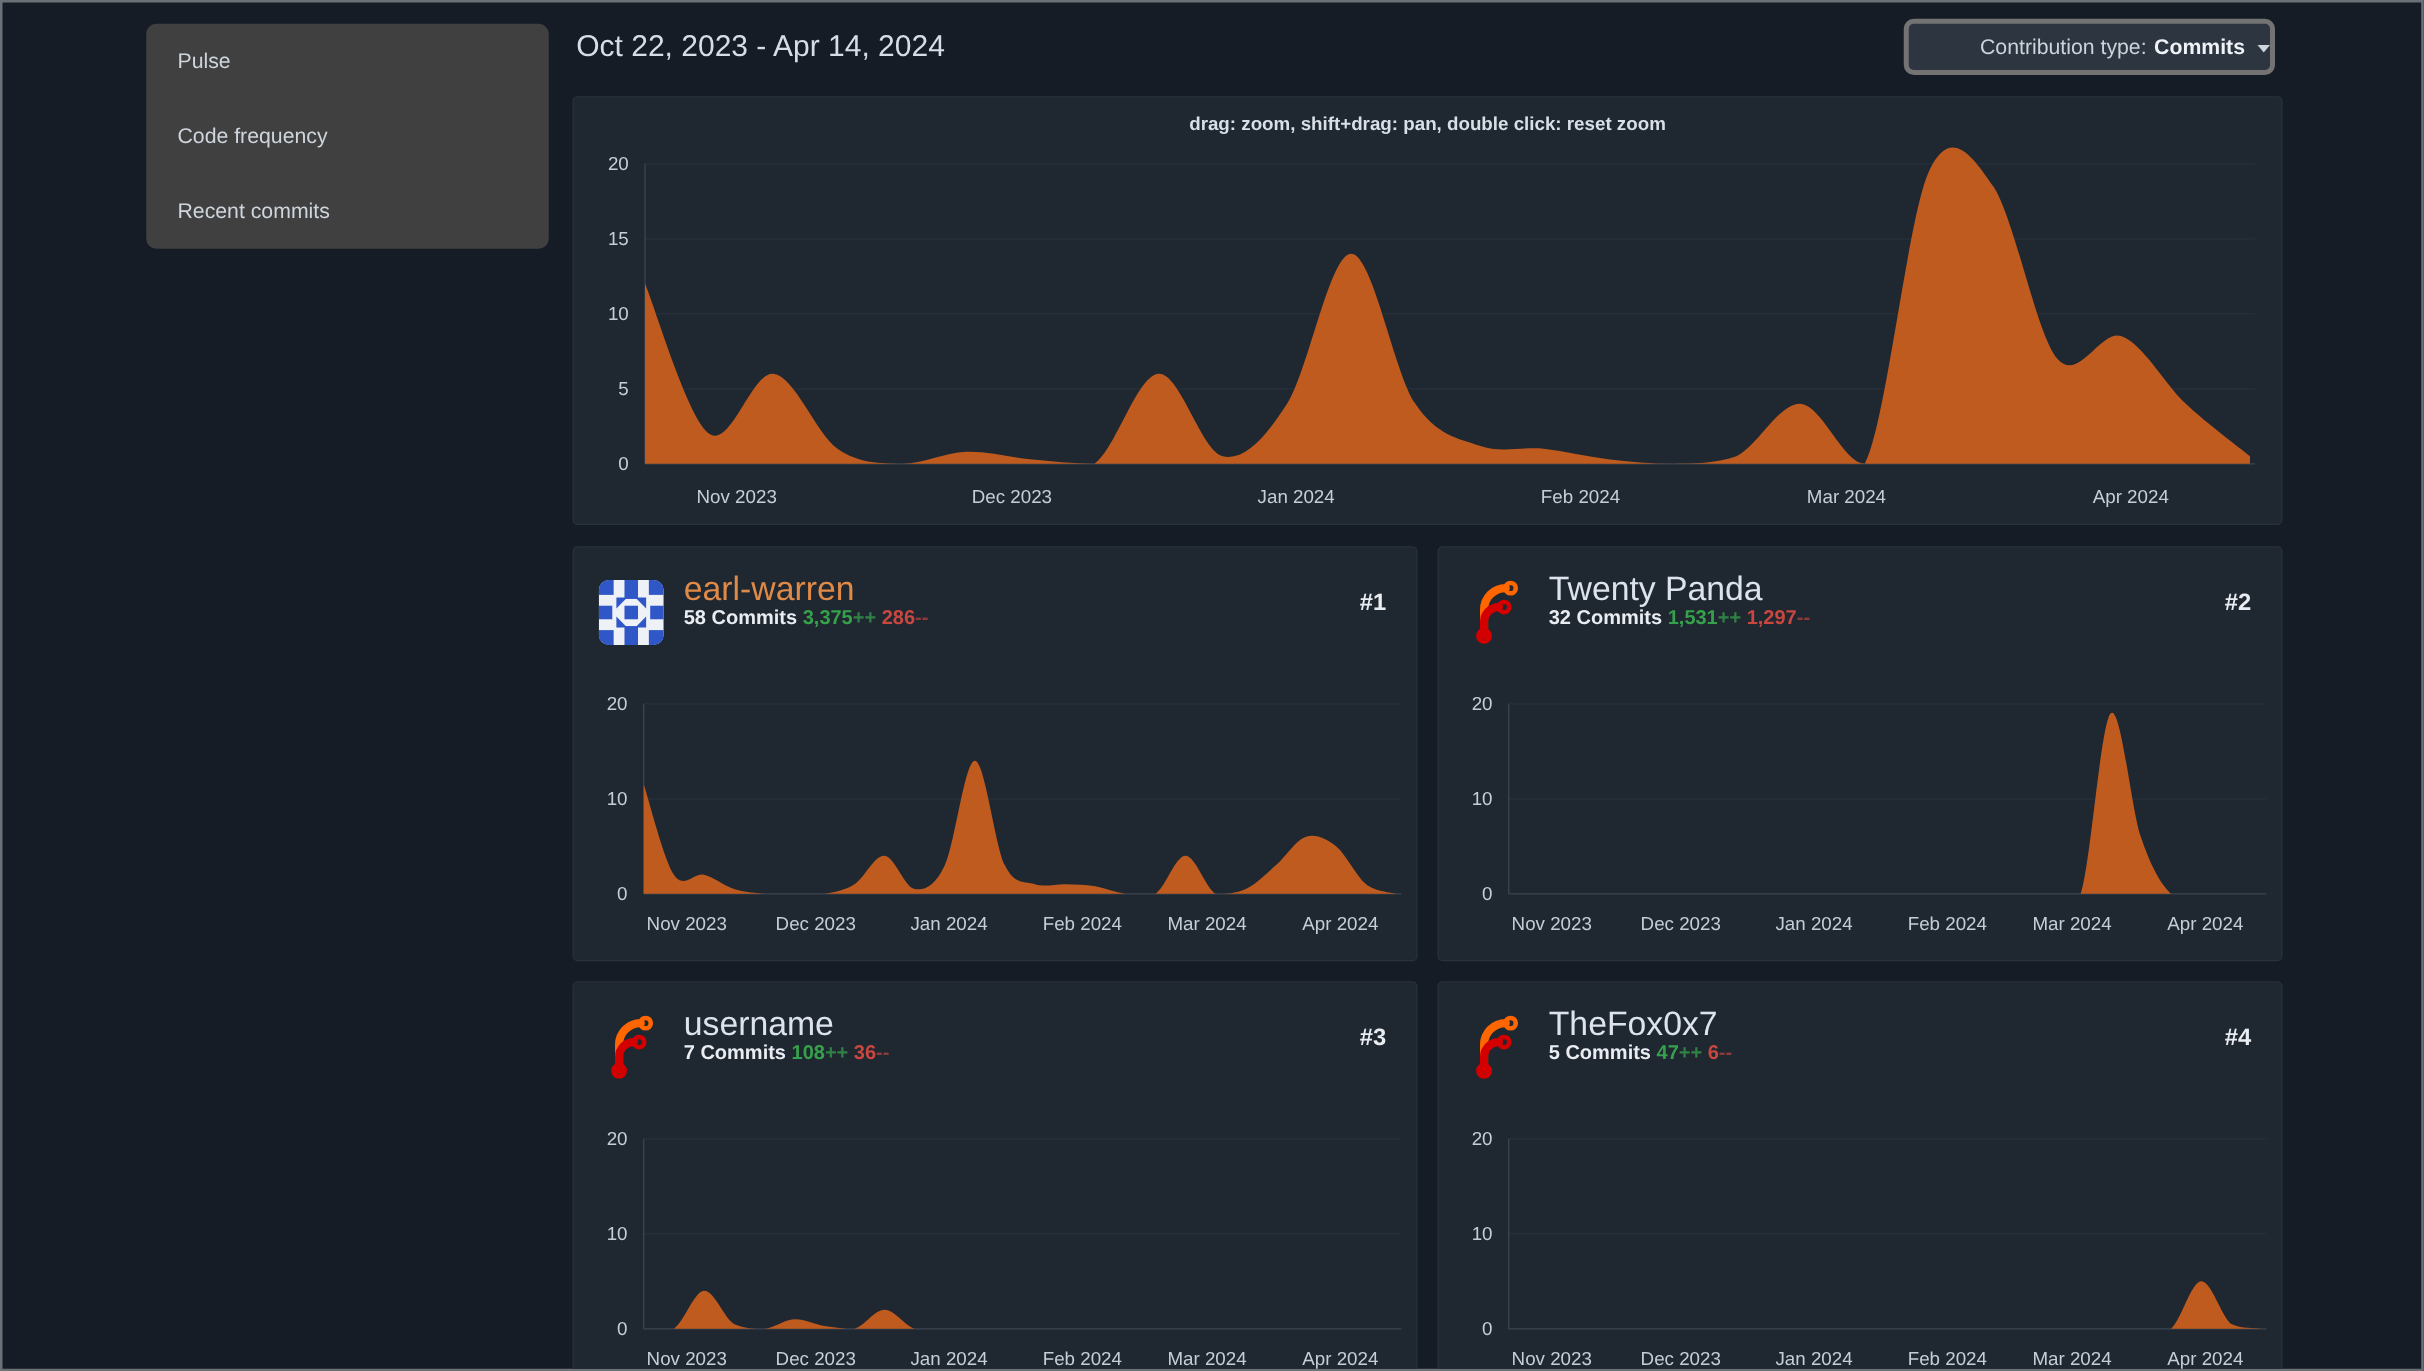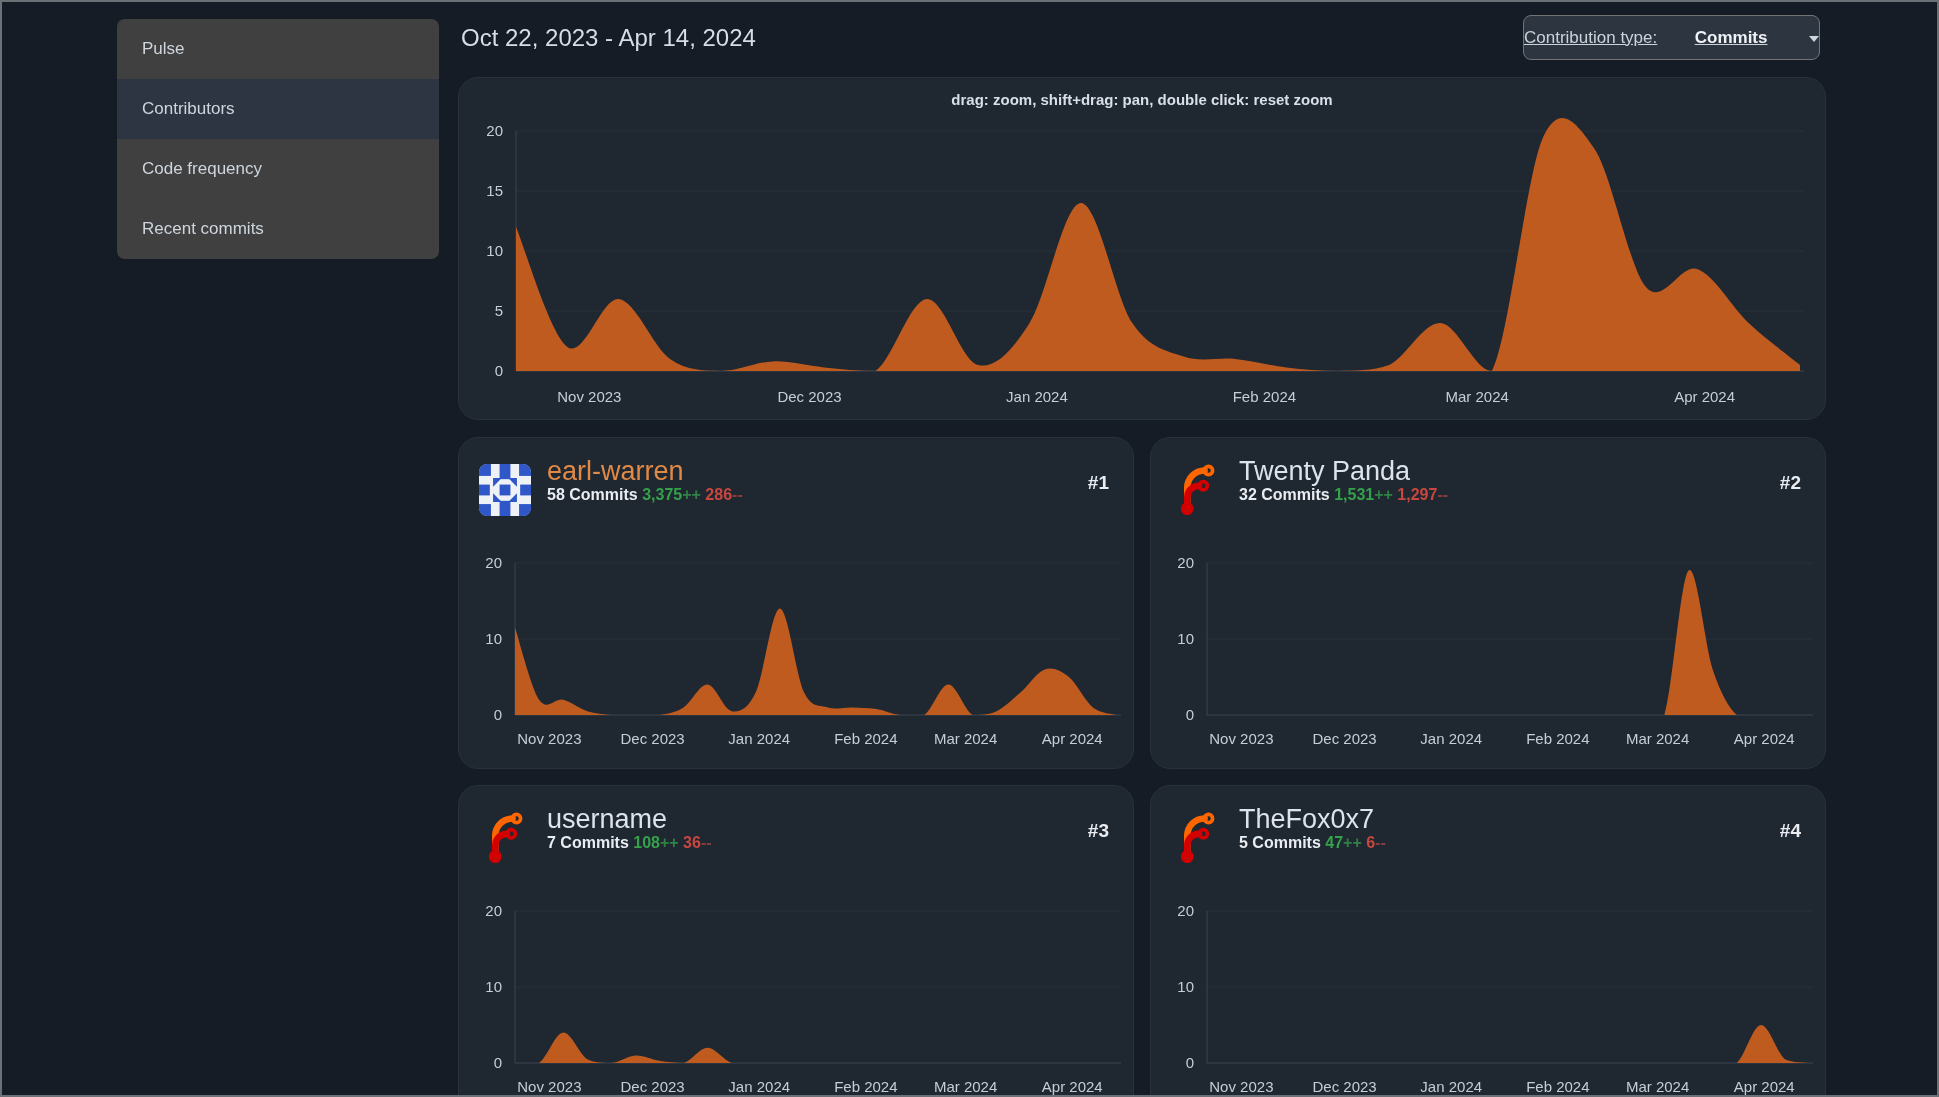--- a/index.html
+++ b/index.html
@@ -19,33 +19,33 @@
     color:#ced5dd;font-size:17px;cursor:pointer;
   }
   .side-item.active{background:#2c3541;}
   
   .date-range{
     position:absolute;left:459px;top:22px;
     color:#d6dde5;font-size:24px;
   }
   .contrib-dd{
     position:absolute;left:1521px;top:13px;width:297px;height:45px;
-    background:#2d3541;border:1px solid #737373;border-radius:8px;
-    display:flex;align-items:center;justify-content:space-between;gap:6px;
-    color:#ccd3db;font-size:17px;cursor:pointer;box-sizing:border-box;text-decoration:underline;
+    background:#2d3541;border:4px solid #737373;border-radius:8px;
+    display:flex;align-items:center;justify-content:flex-end;gap:6px;
+    color:#ccd3db;font-size:17px;cursor:pointer;box-sizing:border-box;
   }
   .contrib-dd b{color:#eff2f6;}
   .caret{
     width:0;height:0;border-left:5px solid transparent;border-right:5px solid transparent;
     border-top:6px solid #cdd4dc;margin-left:4px;margin-top:2px;
   }
   
   .panel{
     position:absolute;background:#1f2731;border:1px solid #29313c;
-    border-radius:20px;box-sizing:border-box;
+    border-radius:4px;box-sizing:border-box;
   }
   #main-panel{left:456px;top:75px;width:1368px;height:343px;}
   .hint{
     position:absolute;left:0;right:0;top:13px;text-align:center;
     color:#d8dfe7;font-size:15px;font-weight:bold;
   }
   .card{width:676px;height:332px;}
   #card-0{left:456px;top:435px;}
   #card-1{left:1148px;top:435px;padding-left:28px;}
   #card-2{left:456px;top:783px;}
@@ -67,23 +67,20 @@
   svg.chart{position:absolute;left:0;display:block;}
   svg.chart-main{top:0;}
   svg.chart-mini{top:88px;}
 </style>
 </head>
 <body>
 
 <nav class="side-menu">
   <div class="side-item">
       <span>Pulse</span>
-    </div>
-  <div class="side-item active">
-      <span>Contributors</span>
     </div>
   <div class="side-item">
       <span>Code frequency</span>
     </div>
   <div class="side-item">
       <span>Recent commits</span>
     </div>
 </nav>
 
 <div class="date-range">Oct 22, 2023 - Apr 14, 2024</div>

